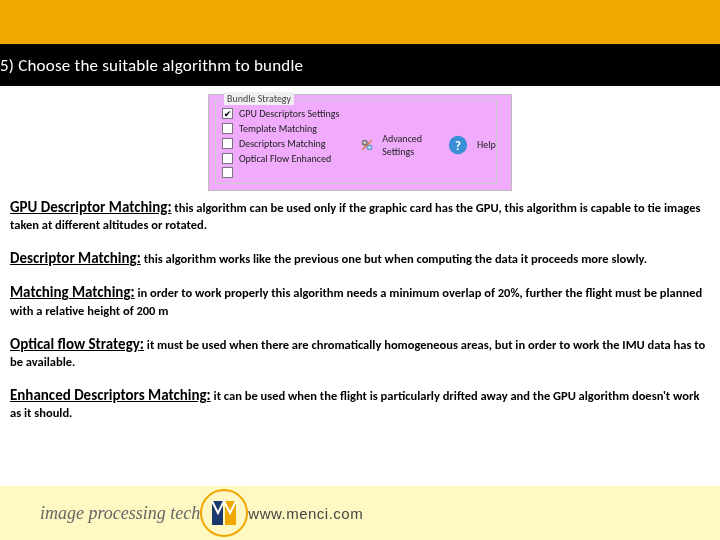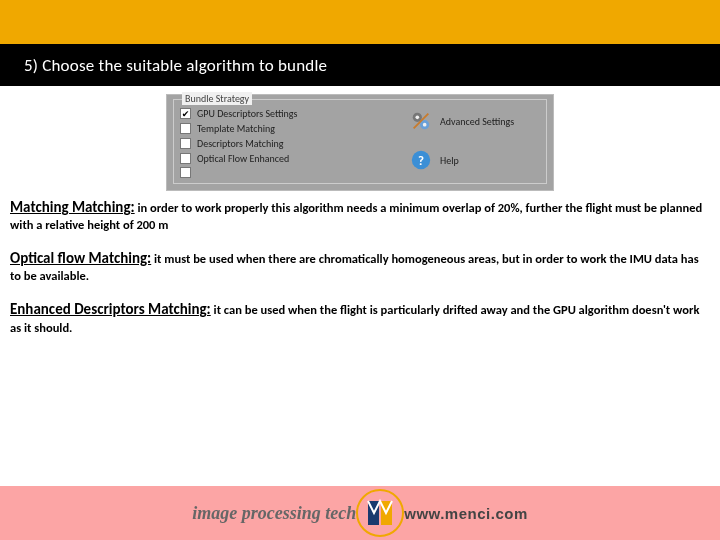--- a/index.html
+++ b/index.html
@@ -21,34 +21,33 @@
     width: 100%;
     height: 42px;
     background: #000;
     display: flex;
     align-items: center;
   }
   .step-title {
     color: #fff;
     font-size: 17px;
     font-weight: 500;
-    padding-left: 24px;
     letter-spacing: 0.2px;
   }
   .panel-wrap {
     width: 100%;
     display: flex;
     justify-content: center;
     padding: 8px 0 4px 0;
   }
   .panel {
-    width: 388px;
-    background: #a3a3a3;
+    width: 304px;
+    background: #f0abfc;
     border: 1px solid #bbb;
-    padding: 4px 6px 6px 6px;
+    padding: 4px 14px 6px 6px;
     position: relative;
   }
   .fieldset {
     border: 1px solid #ccc;
     padding: 6px 6px 4px 6px;
     position: relative;
     display: flex;
   }
   .fieldset .legend {
     position: absolute;
@@ -78,21 +77,21 @@
     display: inline-flex;
     align-items: center;
     justify-content: center;
     font-size: 9px;
     line-height: 1;
     color: #000;
   }
   .side-links {
     width: 130px;
     display: flex;
-    flex-direction: column;
+    flex-direction: row;
     gap: 17px;
     padding-top: 4px;
   }
   .side-item {
     display: flex;
     align-items: center;
     gap: 8px;
     font-size: 10px;
     color: #222;
   }
@@ -113,24 +112,23 @@
     text-decoration: underline;
   }
   .footer {
     position: absolute;
     left: 0;
     bottom: 0;
     width: 100%;
     height: 54px;
     display: flex;
     align-items: center;
-    justify-content: center;
+    justify-content: flex-start;
     padding: 0 40px;
-    background: #fca5a5;
-    font-weight: bold;
+    background: #fef9c3;
   }
   .footer-left {
     font-family: "Segoe Script", "Comic Sans MS", cursive;
     font-style: italic;
     color: #666;
     font-size: 18px;
   }
   .footer-right {
     font-family: "Segoe UI", Arial, sans-serif;
     color: #444;
@@ -199,24 +197,30 @@
           </svg>
           <span>Help</span>
         </div>
       </div>
     </div>
   </div>
 </div>
 
 <div class="content">
   <p class="para">
+    <span class="title">GPU Descriptor Matching:</span><span> this algorithm can be used only if the graphic card has the GPU, this algorithm is capable to tie images taken at different altitudes or rotated.</span>
+  </p>
+  <p class="para">
+    <span class="title">Descriptor Matching:</span><span> this algorithm works like the previous one but when computing the data it proceeds more slowly.</span>
+  </p>
+  <p class="para">
     <span class="title">Matching Matching:</span><span> in order to work properly this algorithm needs a minimum overlap of 20%, further the flight must be planned with a relative height of 200 m</span>
   </p>
   <p class="para">
-    <span class="title">Optical flow Matching:</span><span> it must be used when there are chromatically homogeneous areas, but in order to work the IMU data has to be available.</span>
+    <span class="title">Optical flow Strategy:</span><span> it must be used when there are chromatically homogeneous areas, but in order to work the IMU data has to be available.</span>
   </p>
   <p class="para">
     <span class="title">Enhanced Descriptors Matching:</span><span> it can be used when the flight is particularly drifted away  and the GPU algorithm doesn't work as it should.</span>
   </p>
 </div>
 
 <div class="footer">
   <div class="footer-left">image processing tech</div>
   <div class="logo">
     <svg width="48" height="48" viewBox="0 0 48 48">

